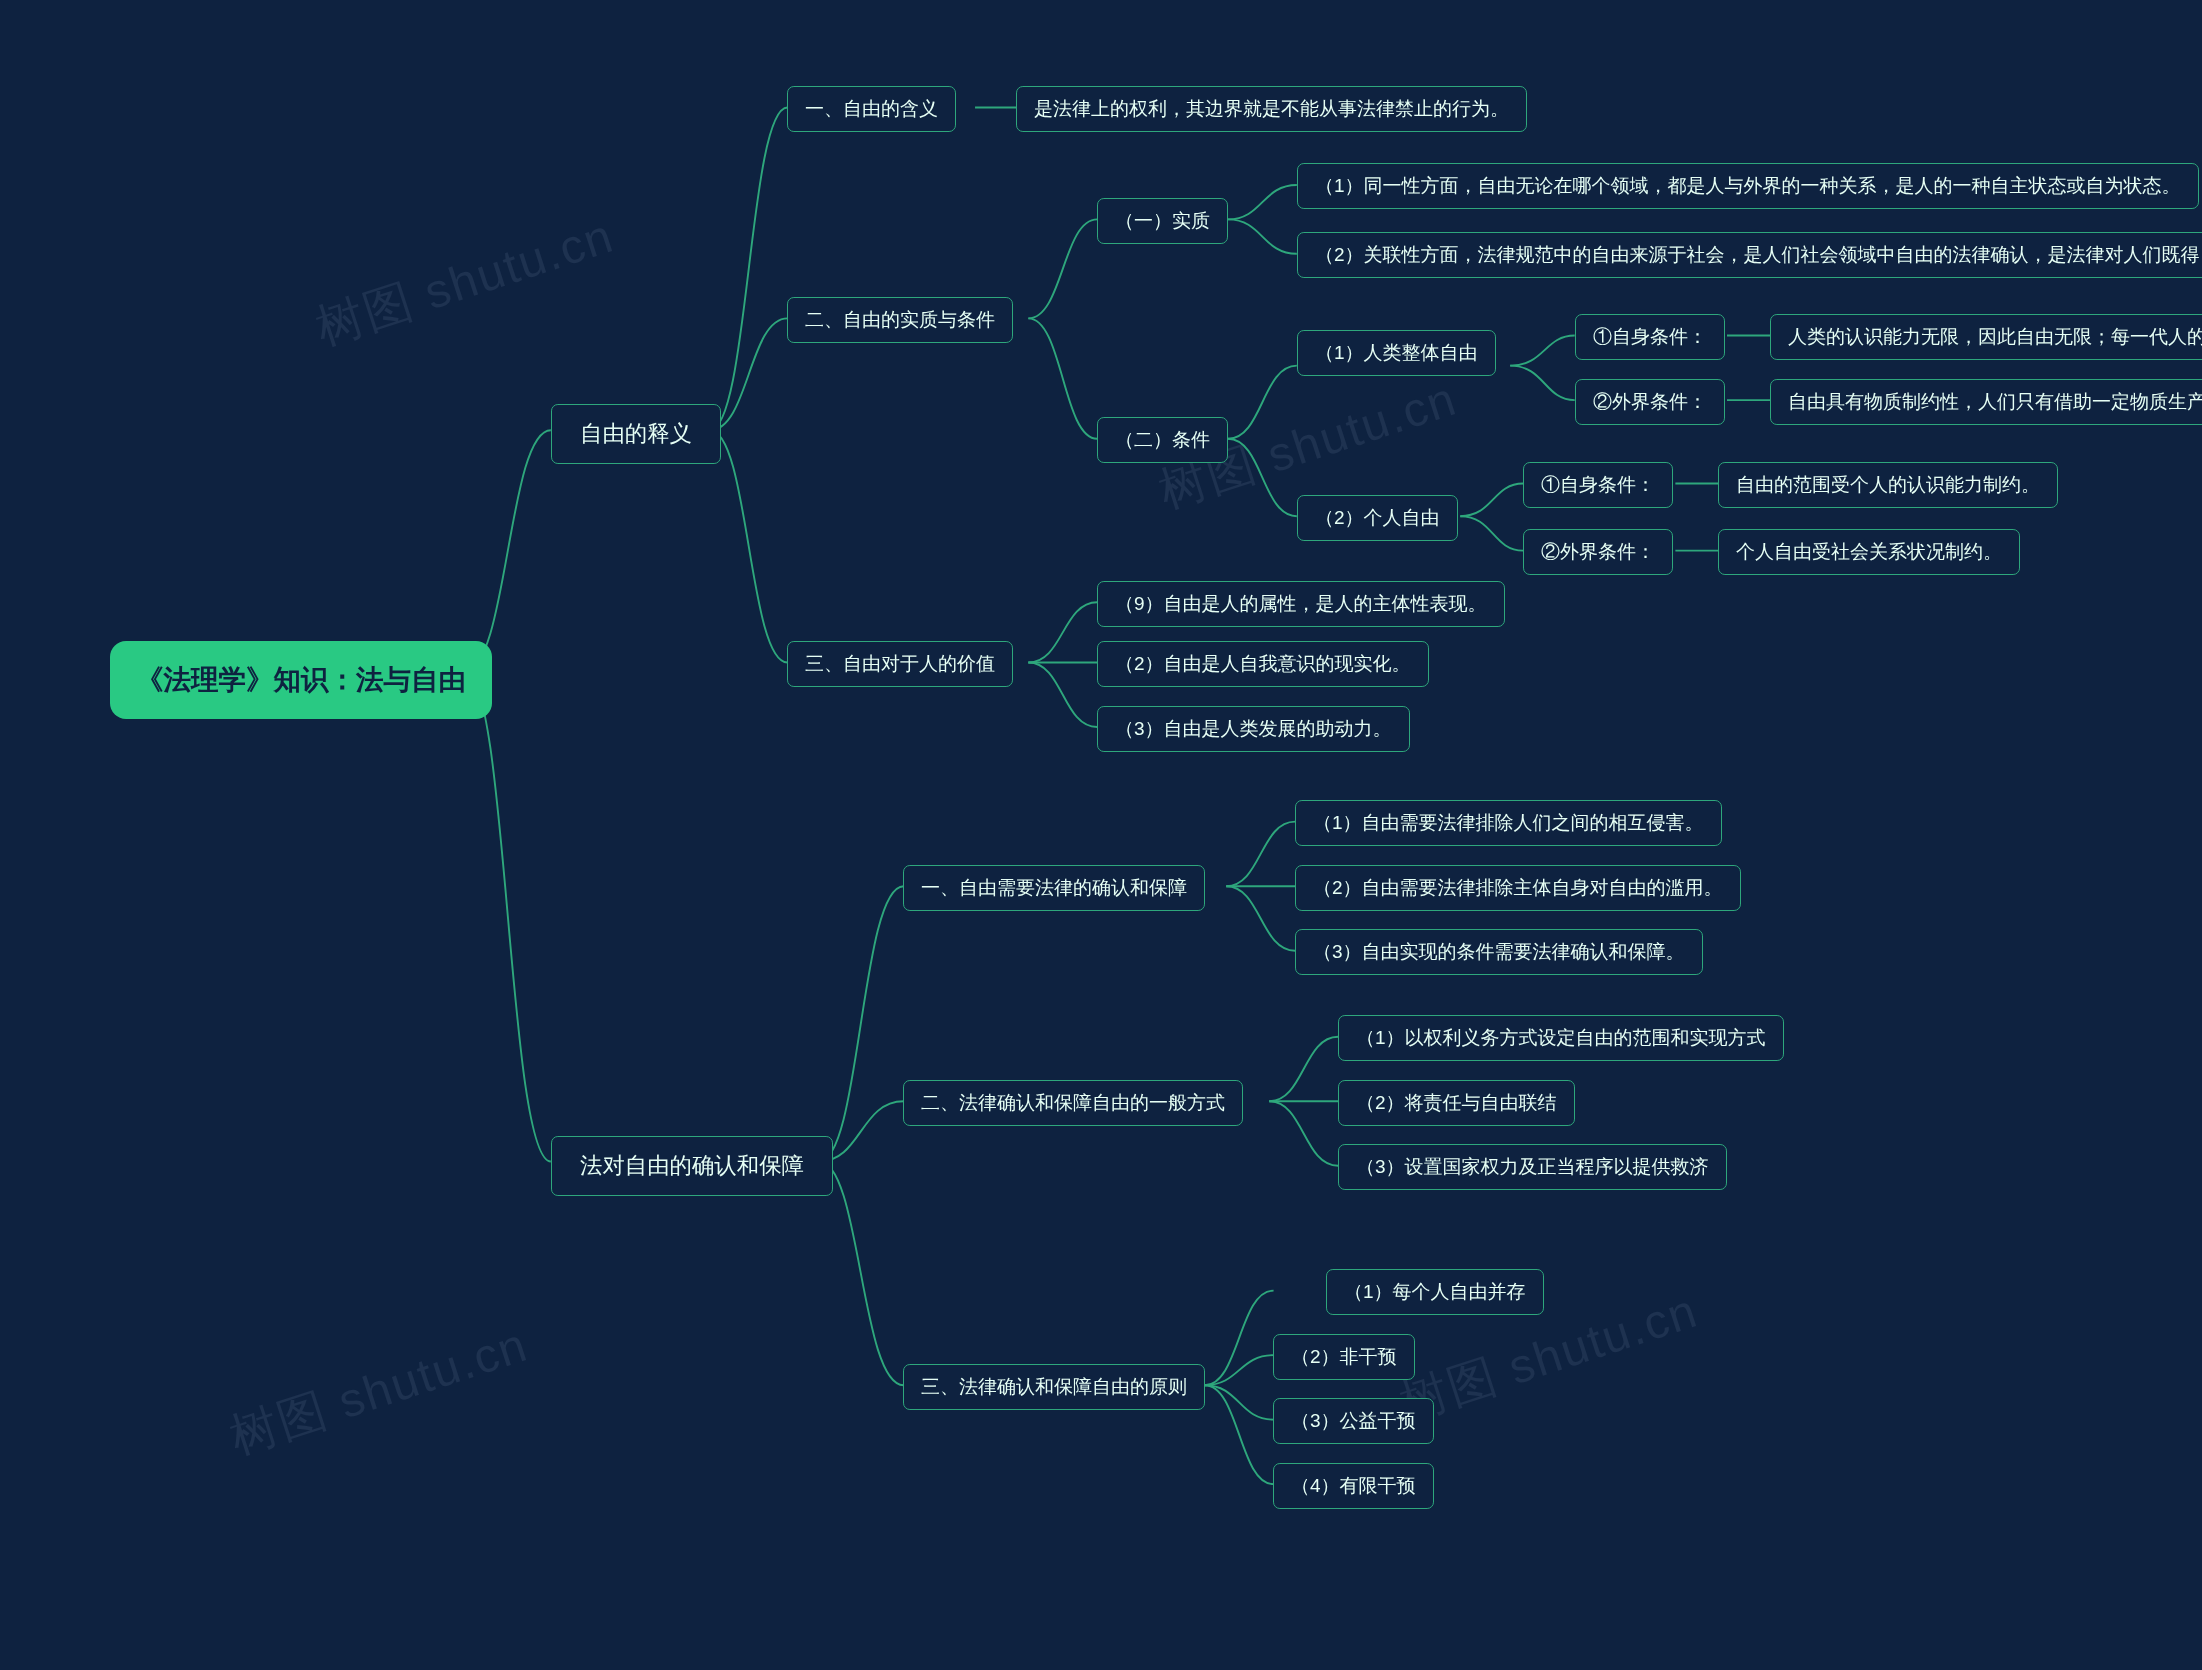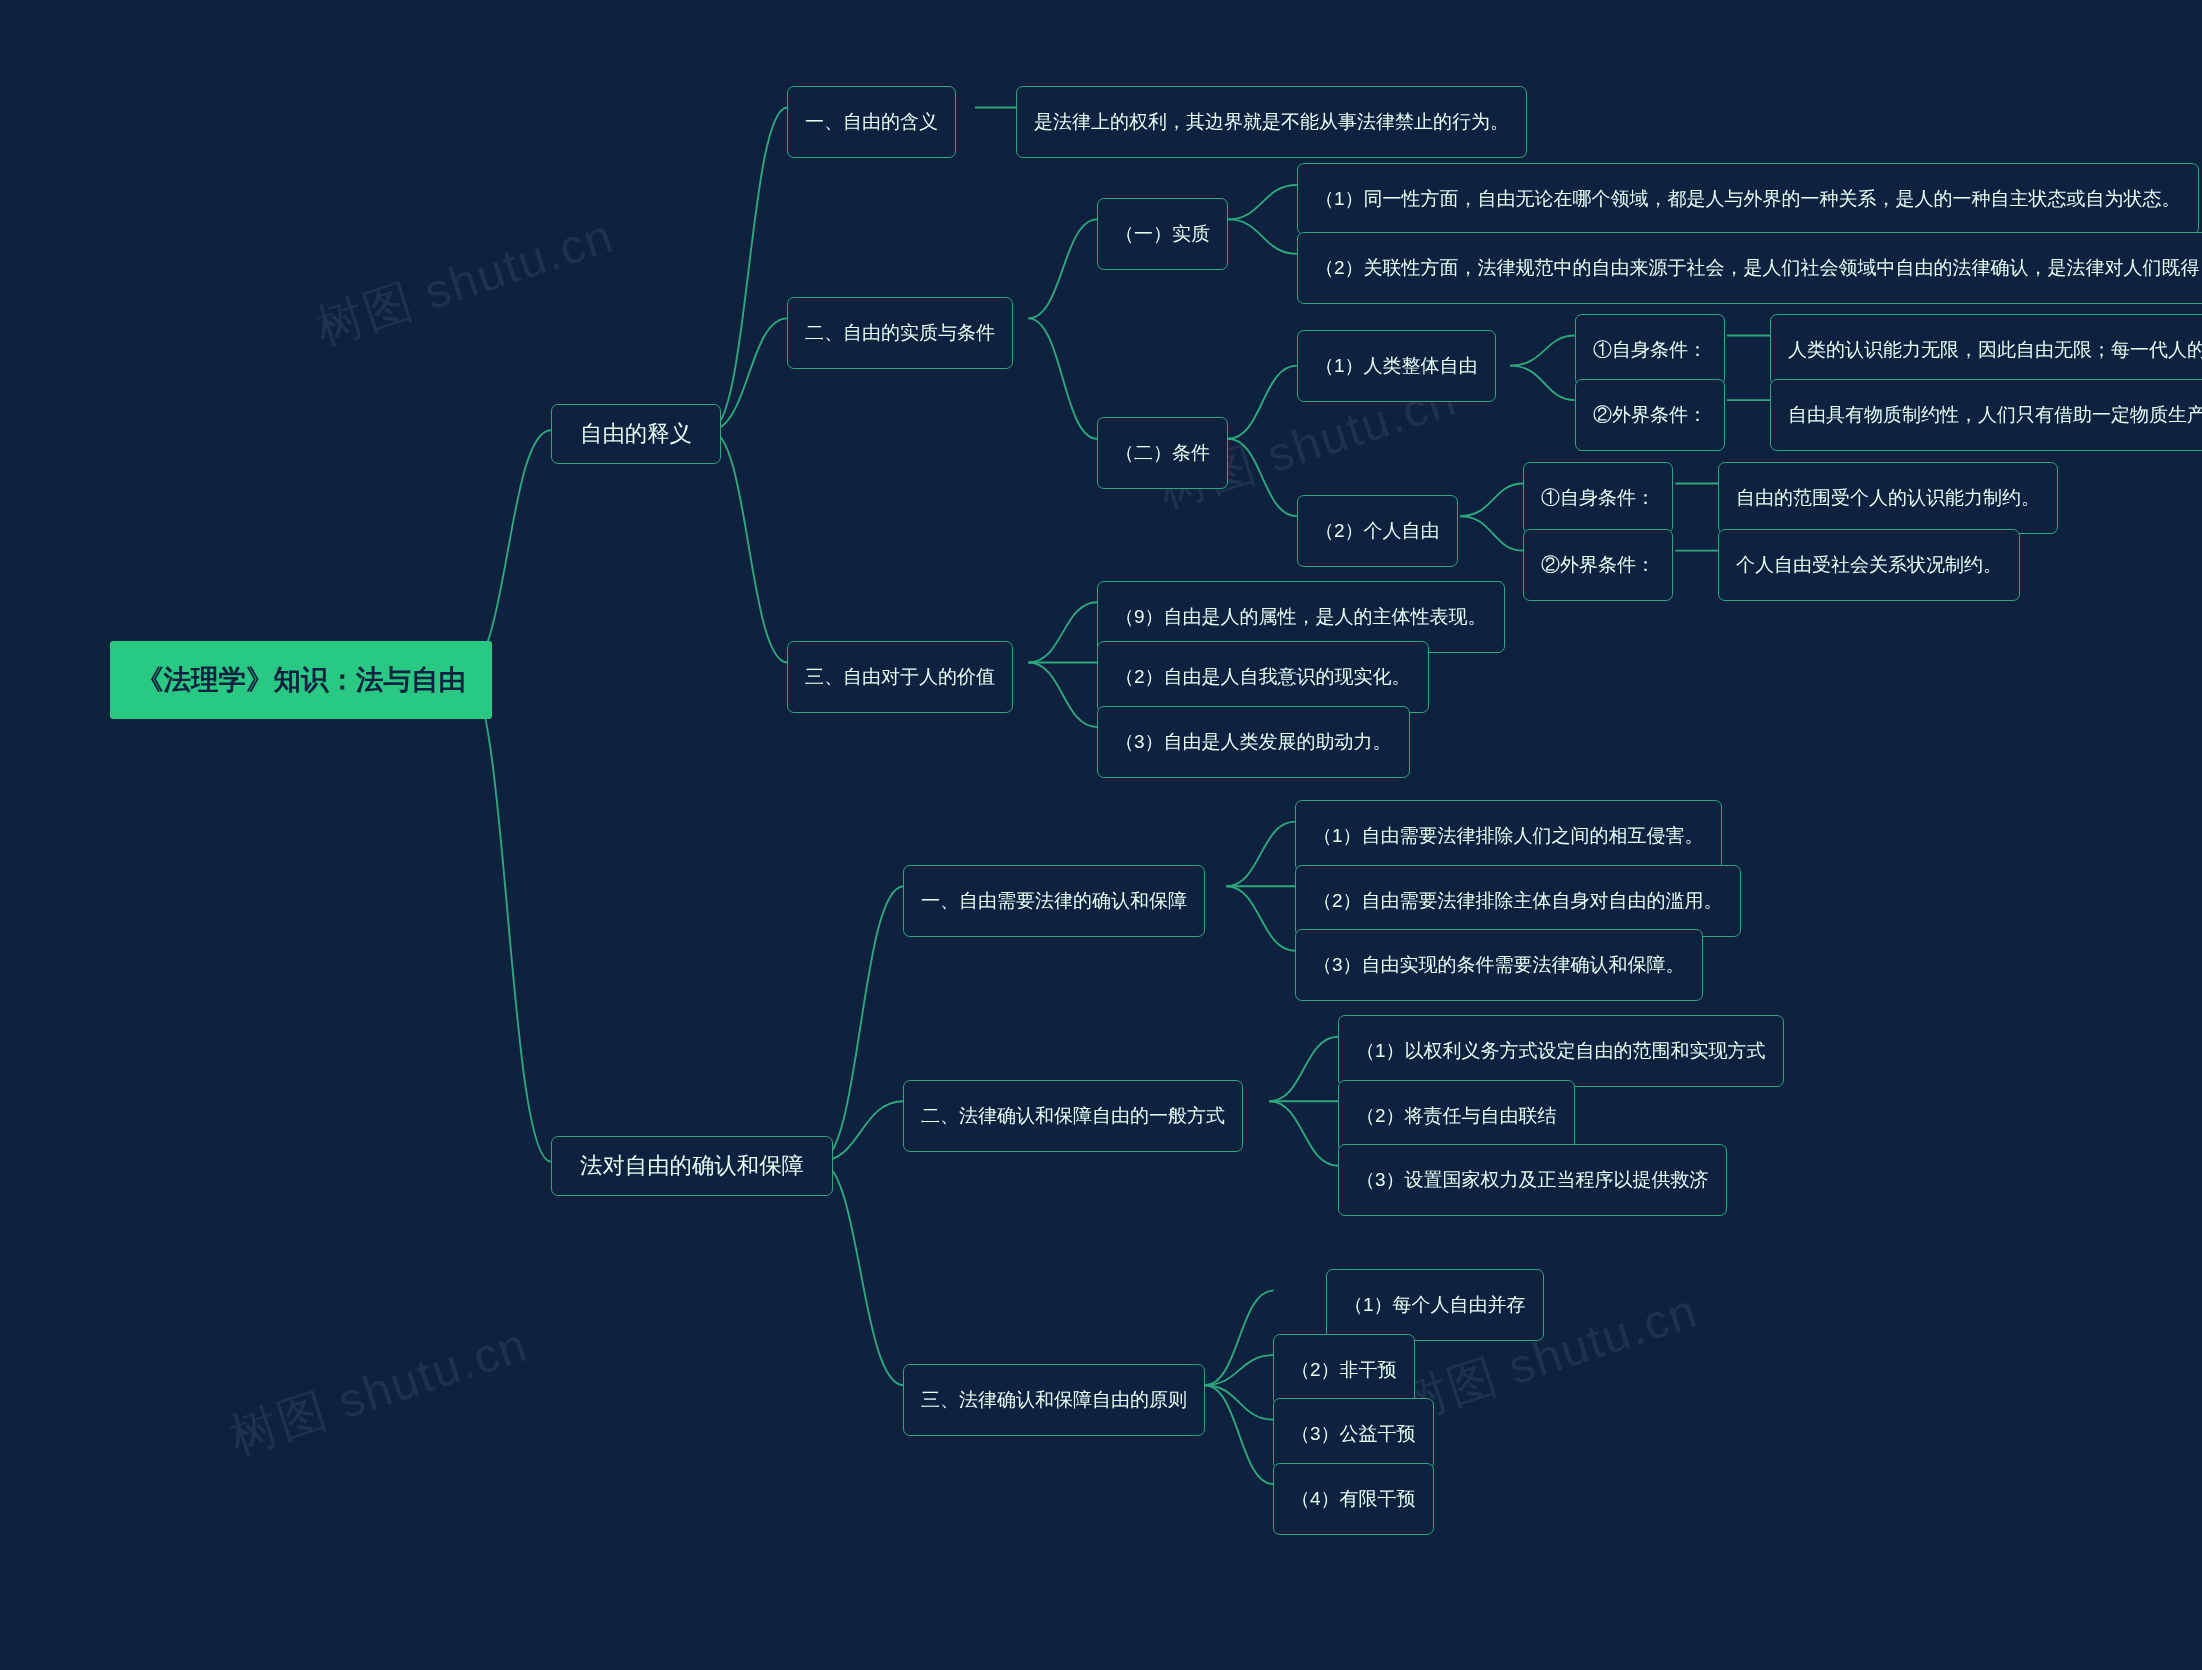--- a/index.html
+++ b/index.html
@@ -1,18 +1,18 @@
 <!DOCTYPE html>
 <html style="font-size:13.8px"><head>
 <meta charset="utf-8">
 <style>
 html,body{margin:0;padding:0;background:#0e2240;width:2203px;height:1670px;overflow:hidden;font-family:"Microsoft YaHei","PingFang SC","Hiragino Sans GB",sans-serif}
 svg{position:absolute;top:0;left:0;width:2203px;height:1670px;pointer-events:none}
-.node{position:absolute;border:1.7px solid #2ea77c;border-radius:6.9px;color:#e6fff5;font-size:19px;line-height:1.45;padding:21px 17px;background:#0e2240;white-space:nowrap;box-sizing:border-box}
-.root{background:#29c983;border:none;color:#0e2240;font-size:27.5px;font-weight:600;padding:19px 26px;border-radius:3px}
+.node{position:absolute;border:1.7px solid #2ea77c;border-radius:6.9px;color:#e6fff5;font-size:19px;line-height:1.45;padding:8px 17px;background:#0e2240;white-space:nowrap;box-sizing:border-box}
+.root{background:#29c983;border:none;color:#0e2240;font-size:27.5px;font-weight:600;padding:19px 26px;border-radius:16px}
 .lvl1{color:#e6fff5;font-size:22.4px;padding:13px 28px}
 .wm{position:absolute;color:#1e3250;font-size:48px;font-weight:400;transform:rotate(-18deg);pointer-events:none;user-select:none;letter-spacing:1.7px}
 </style>
 </head>
 <body>
 
 <div class="wm" style="left:310px;top:250px">树图 shutu.cn</div>
 <div class="wm" style="left:1153px;top:413px">树图 shutu.cn</div>
 <div class="wm" style="left:224px;top:1359px">树图 shutu.cn</div>
 <div class="wm" style="left:1394px;top:1325px">树图 shutu.cn</div>

